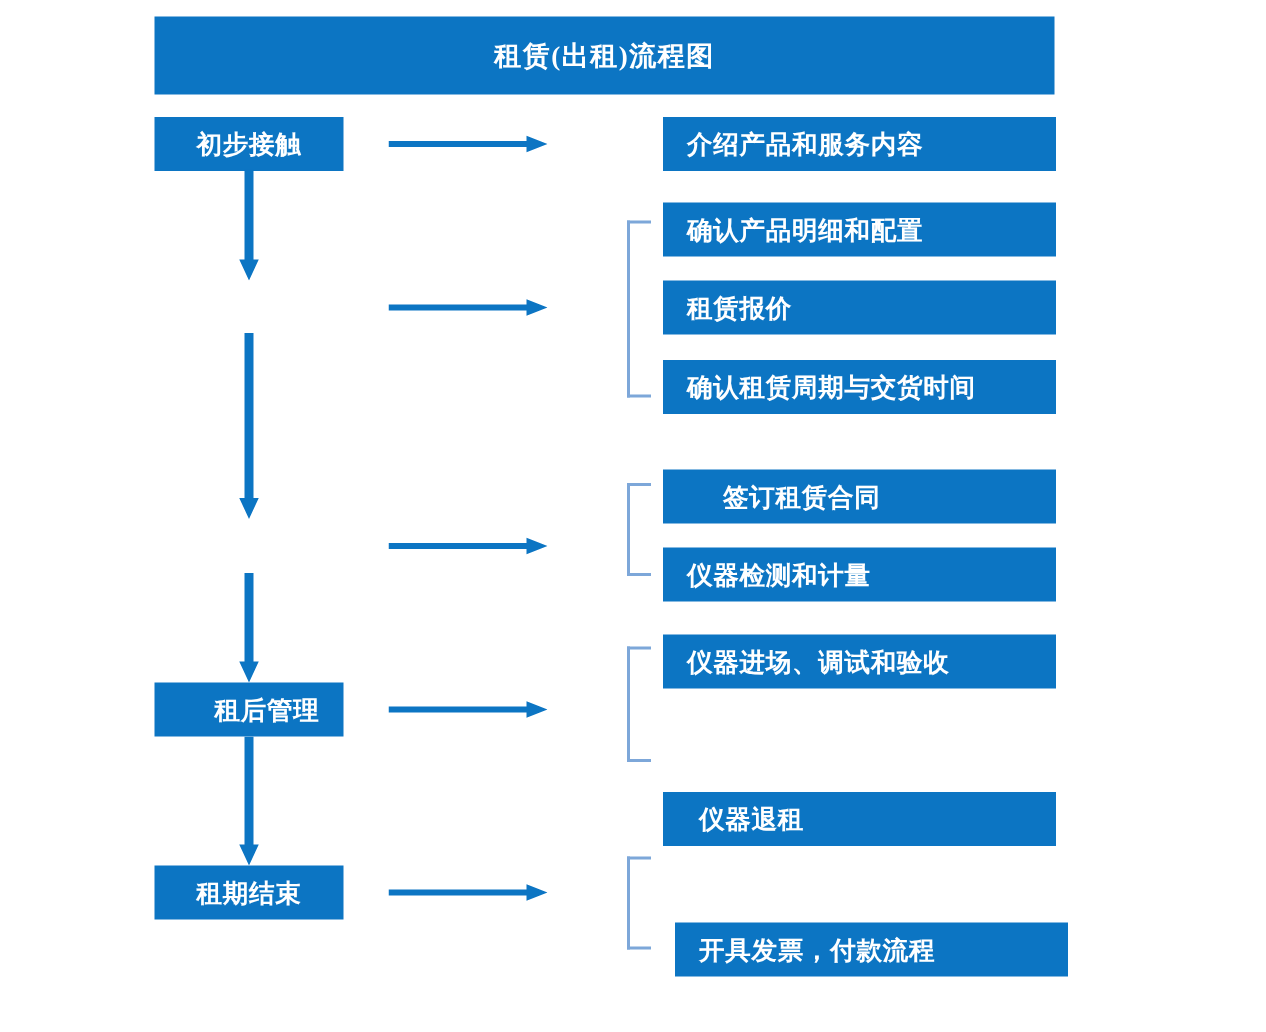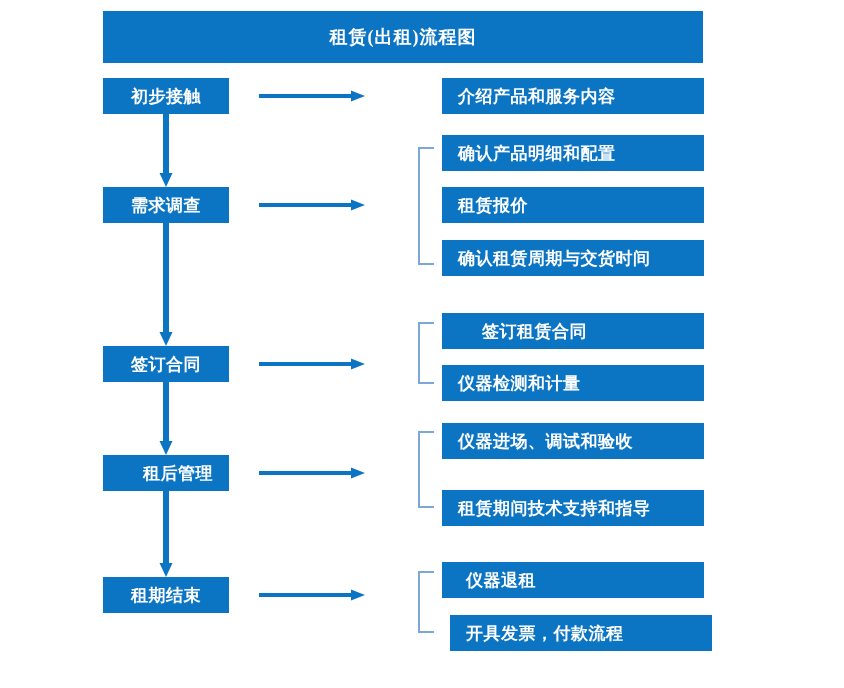--- a/index.html
+++ b/index.html
@@ -79,41 +79,38 @@
 </style>
 </head>
 <body>
 
 <div id="canvas">
 
   <div class="title-bar">租赁(出租)流程图</div>
 
   <div class="box stage-box" style="left:103px; top:78px;text-align:center;">初步接触</div>
 
-  <div class="box stage-box" style="left:103px; top:187px;">需求调查</div>
 
-  <div class="box stage-box" style="left:103px; top:346px;">签订合同</div>
 
   <div class="box stage-box" style="left:103px; top:455px;padding-left:24px;">租后管理</div>
 
   <div class="box stage-box" style="left:103px; top:577px;text-align:center;">租期结束</div>
 
   <div class="box detail-box" style="left:442px; top:78px;">介绍产品和服务内容</div>
 
   <div class="box detail-box" style="left:442px; top:135px;">确认产品明细和配置</div>
   <div class="box detail-box" style="left:442px; top:240px;">确认租赁周期与交货时间</div>
   <div class="box detail-box" style="left:442px; top:187px;">租赁报价</div>
 
   <div class="box detail-box" style="left:442px; top:313px;padding-left:40px;">签订租赁合同</div>
   <div class="box detail-box" style="left:442px; top:423px;">仪器进场、调试和验收</div>
 
   <div class="box detail-box" style="left:442px; top:365px;">仪器检测和计量</div>
-  <div class="box detail-box" style="left:442px; top:490px;">租赁期间技术支持和指导</div>
 
-  <div class="box detail-box" style="left:442px; top:562px;padding-left:24px;">仪器退租</div>
+  <div class="box detail-box" style="left:442px; top:528px;padding-left:24px;">仪器退租</div>
   <div class="box detail-box" style="left:450px; top:615px;">开具发票，付款流程</div>
 
   <svg class="arrow-h" style="left:259px; top:89px; width:106px;" viewBox="0 0 106 14">
     <path d="M0 5 H92 V1.5 L106 7 L92 12.5 V9 H0 Z" fill="#0c75c3"></path>
   </svg>
 
   <svg class="arrow-h" style="left:259px; top:198px; width:106px;" viewBox="0 0 106 14">
     <path d="M0 5 H92 V1.5 L106 7 L92 12.5 V9 H0 Z" fill="#0c75c3"></path>
   </svg>
 

